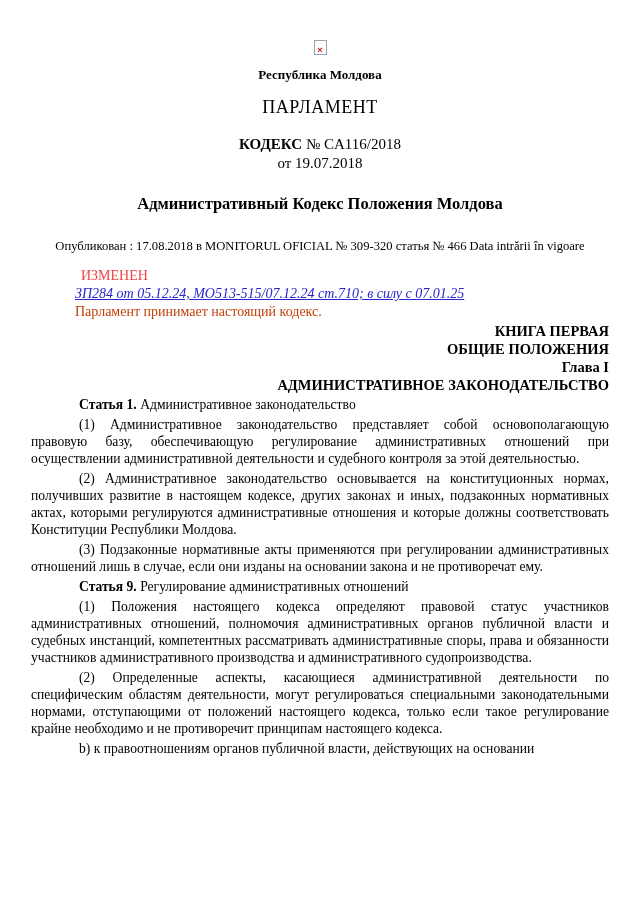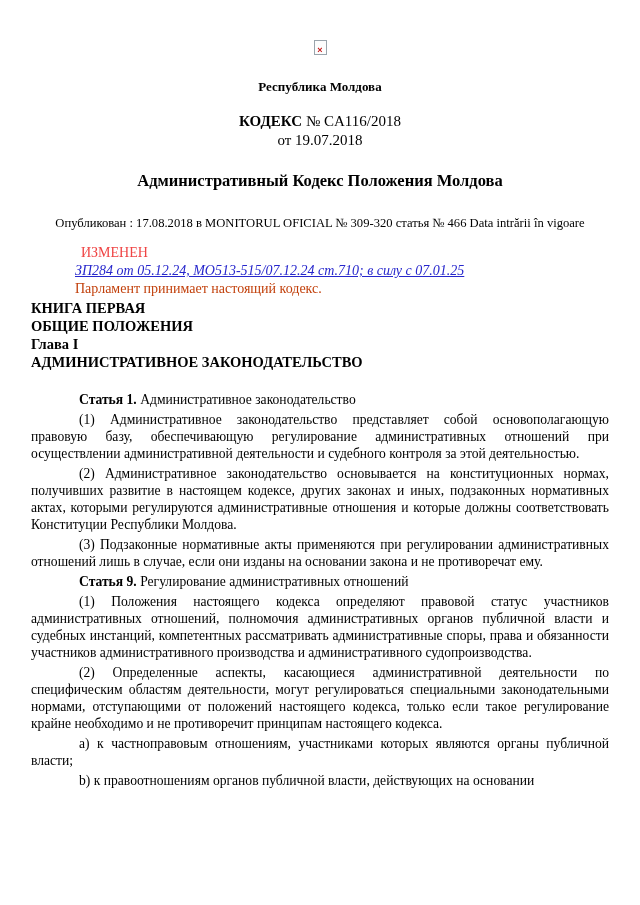--- a/index.html
+++ b/index.html
@@ -25,47 +25,48 @@
     box-sizing: border-box;
     vertical-align: top;
     line-height: 13px;
   }
   .broken-img .bx {
     font-family: "Liberation Sans", sans-serif;
     font-size: 9px;
     font-weight: bold;
     color: #c41414;
   }
-  .country   { font-weight: bold; font-size: 13px; margin-top: 21px; }
+  .country   { font-weight: bold; font-size: 13px; margin-top: 9px; }
   .parliament{ font-size: 18px; margin-top: 14px; letter-spacing: 0.5px; }
   .code-line { font-size: 15px; margin-top: 17px; line-height: 19px; }
   .code-date { font-size: 15px; line-height: 19px; }
   .doc-title { font-size: 16.5px; font-weight: bold; margin-top: 21px; }
   .published { font-size: 12.6px; margin-top: 25px; white-space: nowrap; }
 
   .amend-block { margin: 13px 0 0 44px; font-size: 14px; line-height: 18px; }
   .amend-status { color: #ef4444; }
   .amend-link   { color: #2626cc; font-style: italic; text-decoration: underline; cursor: pointer; }
   .amend-note   { color: #c2410c; }
 
-  .struct-head { text-align: left; font-weight: bold; font-size: 14.5px; line-height: 18px; margin-top: 1px; }
+  .struct-head { text-align: right; font-weight: bold; font-size: 14.5px; line-height: 18px; margin-top: 1px; }
 
-  .body-text { margin-top: 20px; font-size: 13.6px; line-height: 17px; text-align: justify; }
+  .body-text { margin-top: 2px; font-size: 13.6px; line-height: 17px; text-align: justify; }
   .body-text p { margin: 0 0 3px 0; text-indent: 48px; }
   .art-head { text-align: left; }
   .art-label { font-weight: bold; }
 </style>
 </head>
 <body>
 
 <div class="page">
 
   <div class="doc-header">
     <span class="broken-img"><span class="bx">×</span></span>
     <div class="country">Республика Молдова</div>
+    <div class="parliament">ПАРЛАМЕНТ</div>
     <div class="code-line"><b class="art-label">КОДЕКС</b> <span>№ CA116/2018</span></div>
     <div class="code-date">от 19.07.2018</div>
     <div class="doc-title">Административный Кодекс Положения Молдова</div>
     <div class="published">Опубликован : 17.08.2018 в MONITORUL OFICIAL № 309-320 статья № 466 Data intrării în vigoare</div>
   </div>
 
   <div class="amend-block">
     <div class="amend-status" style="margin-left:6px;">ИЗМЕНЕН</div>
     <div><a class="amend-link">ЗП284 от 05.12.24, МО513-515/07.12.24 ст.710; в силу с 07.01.25</a></div>
     <div class="amend-note">Парламент принимает настоящий кодекс.</div>
@@ -81,18 +82,17 @@
   <div class="body-text">
 
     <p class="art-head"><b class="art-label">Статья 1.</b> <span>Административное законодательство</span></p>
     <p>(1) Административное законодательство представляет собой основополагающую правовую базу, обеспечивающую регулирование административных отношений при осуществлении административной деятельности и судебного контроля за этой деятельностью.</p>
     <p>(2) Административное законодательство основывается на конституционных нормах, получивших развитие в настоящем кодексе, других законах и иных, подзаконных нормативных актах, которыми регулируются административные отношения и которые должны соответствовать Конституции Республики Молдова.</p>
     <p>(3) Подзаконные нормативные акты применяются при регулировании административных отношений лишь в случае, если они изданы на основании закона и не противоречат ему.</p>
 
     <p class="art-head"><b class="art-label">Статья 9.</b> <span>Регулирование административных отношений</span></p>
     <p>(1) Положения настоящего кодекса определяют правовой статус участников административных отношений, полномочия административных органов публичной власти и судебных инстанций, компетентных рассматривать административные споры, права и обязанности участников административного производства и административного судопроизводства.</p>
     <p>(2) Определенные аспекты, касающиеся административной деятельности по специфическим областям деятельности, могут регулироваться специальными законодательными нормами, отступающими от положений настоящего кодекса, только если такое регулирование крайне необходимо и не противоречит принципам настоящего кодекса.</p>
-    <p>a) к частноправовым отношениям, участниками которых являются органы публичной власти;</p>
     <p>b) к правоотношениям органов публичной власти, действующих на основании</p>
 
   </div>
 
 </div>
 
 </body></html>

